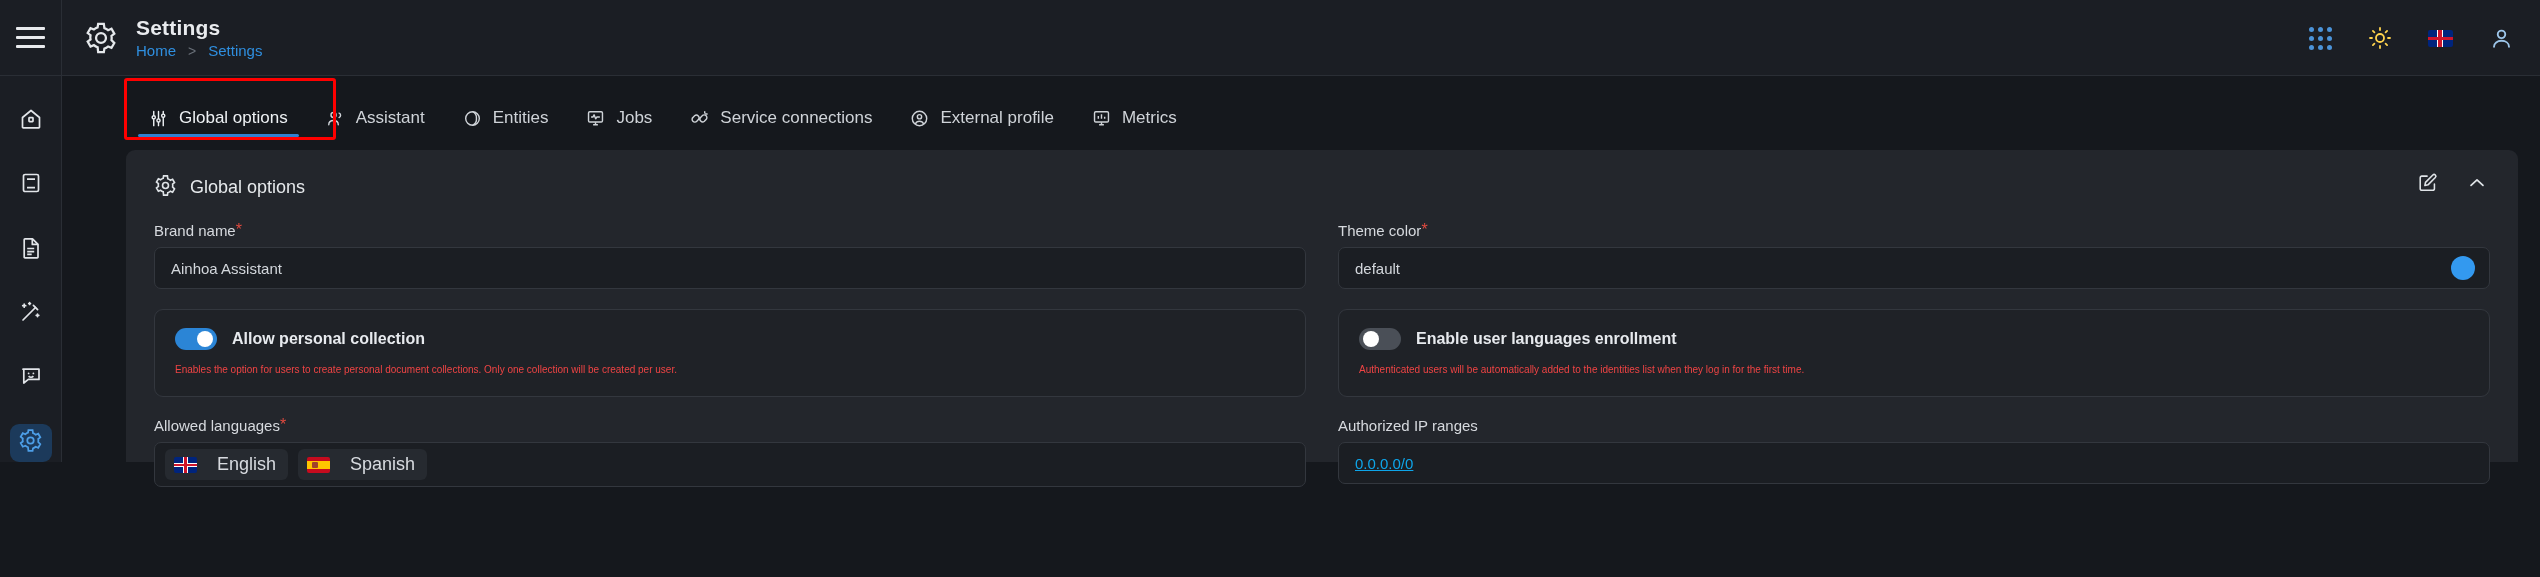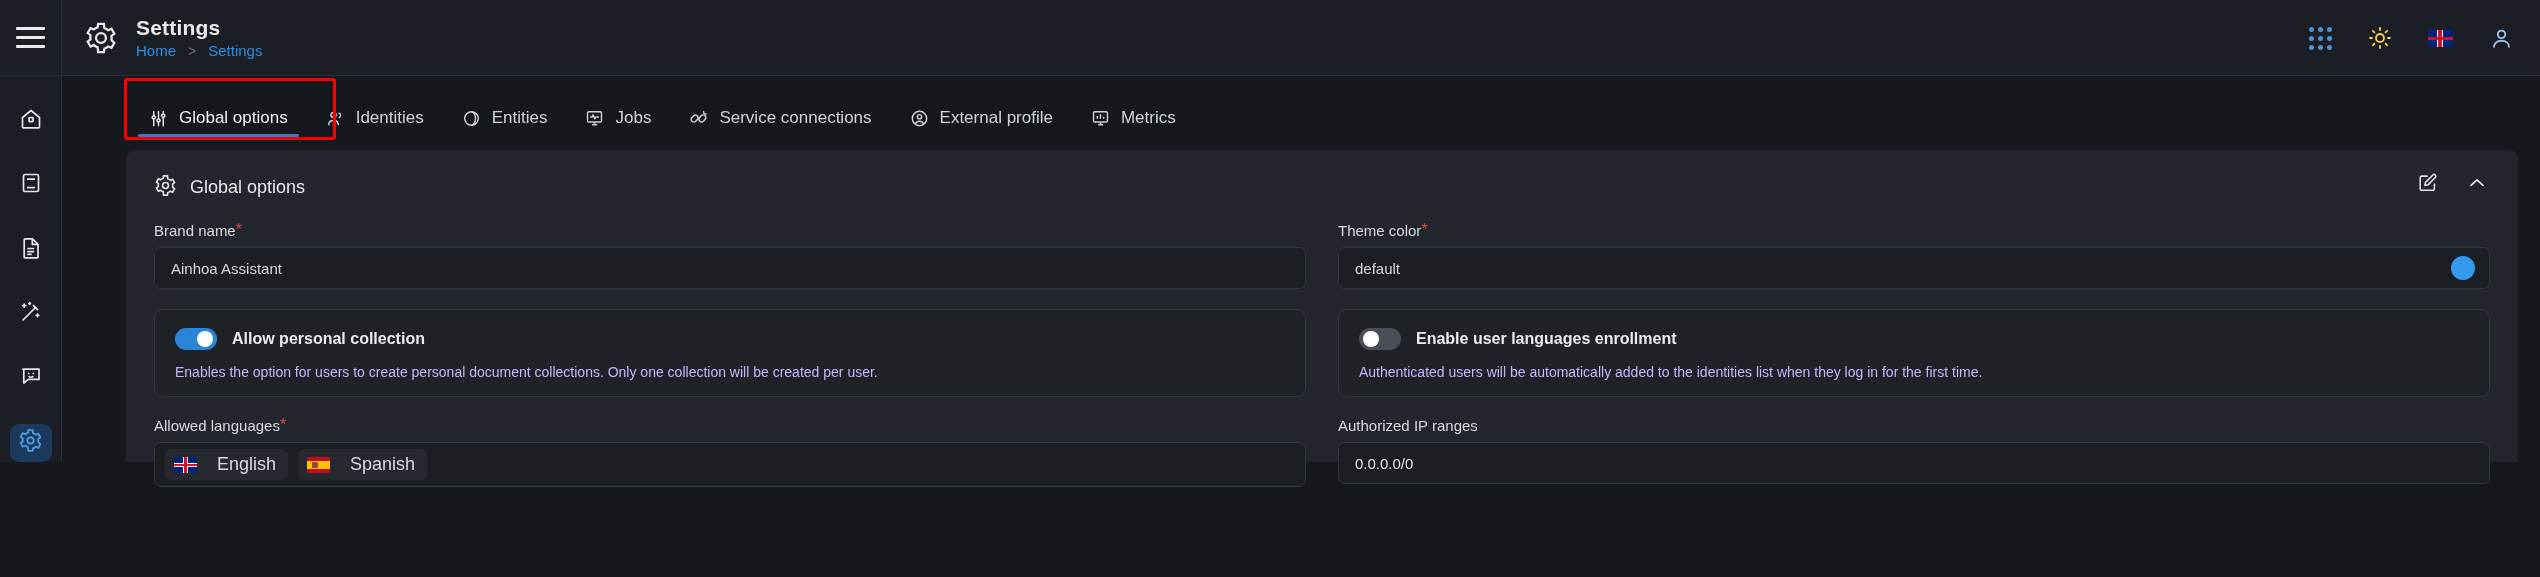--- a/index.html
+++ b/index.html
@@ -129,21 +129,21 @@
   }
   .field { margin-bottom: 20px; }
   .f-label { font-size: 15px; color: #d6d9de; margin-bottom: 8px; display: flex; gap: 0; }
   .req { color: #e04a3f; font-size: 16px; line-height: 1; }
   .f-input {
     height: 42px; background: #1b1e23; border: 1px solid #33373e; border-radius: 7px;
     display: flex; align-items: center; padding: 0 16px;
     font-size: 15px; color: #d3d7dc;
     position: relative;
   }
-  .f-input.placeholder { color: #e5e5e5; }
+  .f-input.placeholder { color: #0ea5e9; text-decoration: underline; }
   .swatch {
     position: absolute; right: 14px; top: 50%; transform: translateY(-50%);
     width: 24px; height: 24px; border-radius: 50%;
   }
 
   
   .toggle-card {
     border: 1px solid #33373e; border-radius: 9px;
     background: #1f2227;
     padding: 18px 20px 0 20px;
@@ -152,21 +152,21 @@
   .toggle-row { display: flex; align-items: center; gap: 15px; }
   .switch { width: 42px; height: 22px; border-radius: 12px; position: relative; flex: 0 0 42px; cursor: pointer; }
   .switch.on { background: #2b85d6; }
   .switch.off { background: #4a4f57; }
   .switch .knob {
     position: absolute; top: 3px; width: 16px; height: 16px; border-radius: 50%; background: #ffffff;
   }
   .switch.on .knob { right: 4px; }
   .switch.off .knob { left: 4px; }
   .toggle-label { font-size: 16px; color: #e7eaee; font-weight: bold; }
-  .toggle-desc { font-size: 14px; color: #c4b5fd; margin-top: 14px; }
+  .toggle-desc { font-size: 10px; color: #ef4444; margin-top: 14px; }
 
   .chips-box {
     min-height: 42px; background: #1b1e23; border: 1px solid #33373e; border-radius: 7px;
     display: flex; align-items: center; gap: 10px; padding: 6px 10px;
   }
   .chip {
     display: flex; align-items: center; gap: 20px;
     background: #262a30; border-radius: 6px; padding: 5px 12px 5px 9px;
     font-size: 18px; color: #d8dbe0; cursor: pointer;
   }
@@ -328,21 +328,21 @@
         </div>
 
         <div class="tab">
           <span class="tab-ico">
             <svg width="19" height="19" viewBox="0 0 24 24" fill="none" stroke="#cfd3d8" stroke-width="1.8" stroke-linecap="round">
               <circle cx="9.5" cy="7.5" r="3.2"></circle>
               <path d="M3.5 20c0-3.4 2.7-5.5 6-5.5s6 2.1 6 5.5"></path>
               <path d="M16.5 5.2a3 3 0 0 1 0 5.6"></path>
             </svg>
           </span>
-          <span>Identities</span>
+          <span>Assistant</span>
         </div>
 
         <div class="tab">
           <span class="tab-ico">
             <svg width="19" height="19" viewBox="0 0 24 24" fill="none" stroke="#cfd3d8" stroke-width="1.8" stroke-linejoin="round">
               <path d="M3.4 12a8.6 8.6 0 0 1 8.6-8.6A8.6 8.6 0 0 1 12 20.6 8.6 8.6 0 0 1 3.4 12z"></path>
               <path d="M12 3.4A8.6 8.6 0 0 1 17 12a8.6 8.6 0 0 1-5 8.6"></path>
             </svg>
           </span>
           <span>Entities</span>

